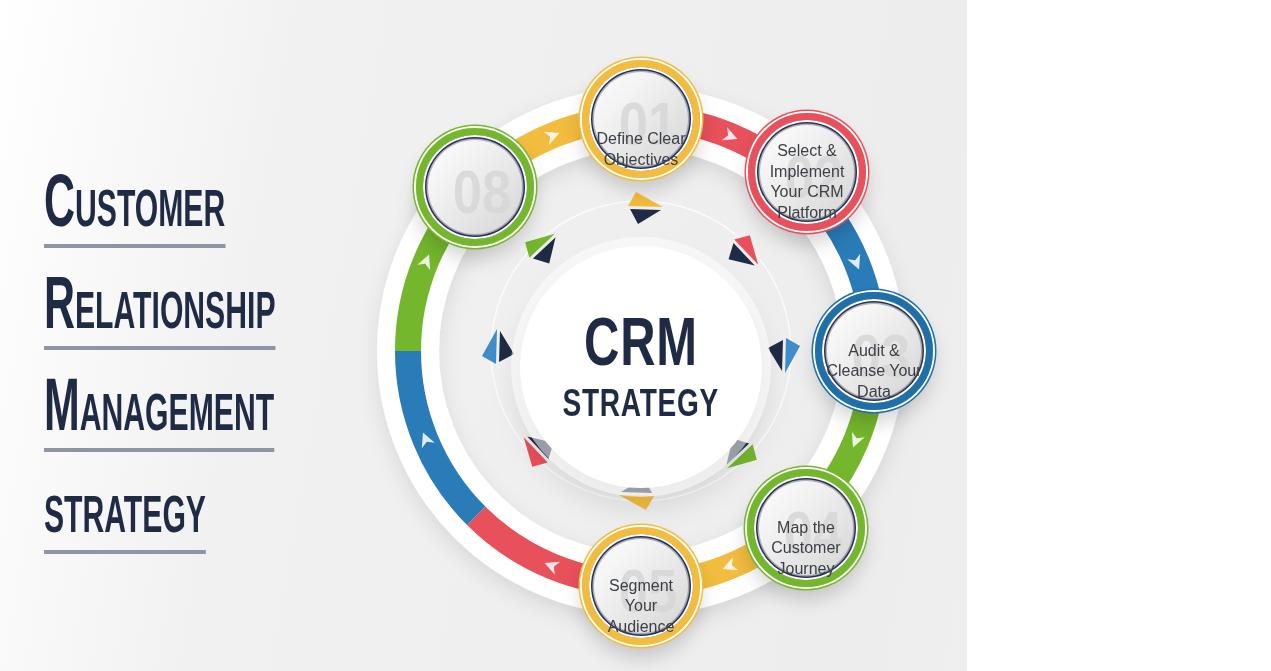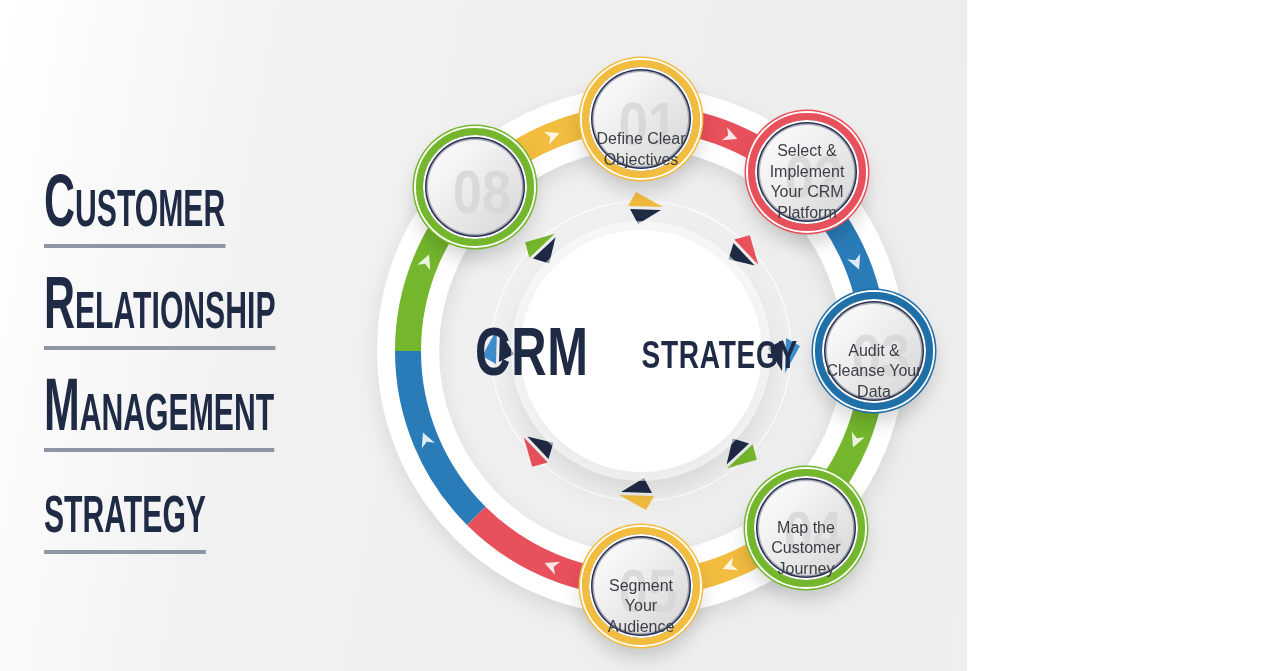--- a/index.html
+++ b/index.html
@@ -19,23 +19,23 @@
         padding-bottom:6px;border-bottom:4px solid var(--underline);letter-spacing:0}
   
   .ringsvg{position:absolute;left:0;top:0}
   .arc{fill:none;stroke-width:26}
   .arc-yellow{stroke:var(--yellow)} .arc-red{stroke:var(--red)}
   .arc-blue{stroke:var(--blue)} .arc-green{stroke:var(--green)}
   .chev{fill:rgba(255,255,255,.85)}
   .f-yellow{fill:var(--yellow)} .f-red{fill:var(--red)} .f-blue{fill:#3F8CCB}
   .f-green{fill:var(--green)} .f-navy{fill:var(--navy)}
   
-  .center{position:absolute;left:520px;top:230px;width:242px;height:242px;border-radius:50%;
+  .center{position:absolute;left:520px;top:246px;width:242px;height:242px;border-radius:50%;
         background:#fff;box-shadow:0 0 0 9px rgba(255,255,255,.55),0 16px 32px rgba(0,0,0,.13);
-        display:flex;align-items:center;justify-content:center;color:var(--navy)}
+        display:flex;flex-direction:column;align-items:center;justify-content:center;color:var(--navy)}
   .center .t1{font-size:68px;font-weight:700;line-height:.95;transform:scaleX(.72);letter-spacing:1px}
   .center .t2{font-size:39px;font-weight:700;margin-top:7px;transform:scaleX(.72);letter-spacing:1px}
   
   .node{position:absolute;width:118px;height:118px;border-radius:50%;border:7px solid var(--c);
         background:linear-gradient(135deg,#ffffff 0%,#f2f2f2 35%,#d3d3d3 100%);
         box-shadow:0 0 0 2px #fff,0 0 0 3.5px var(--c),0 12px 20px rgba(0,0,0,.18),
                    inset 0 0 0 2px #fff,inset 0 0 0 3.5px #2A3352,inset 0 0 0 5px rgba(42,51,82,.35);
         display:flex;align-items:flex-end;justify-content:center;text-align:center}
   .node .num{position:absolute;inset:0;display:flex;align-items:center;justify-content:center;
         font-size:62px;font-weight:700;color:var(--ghost);opacity:.85;

